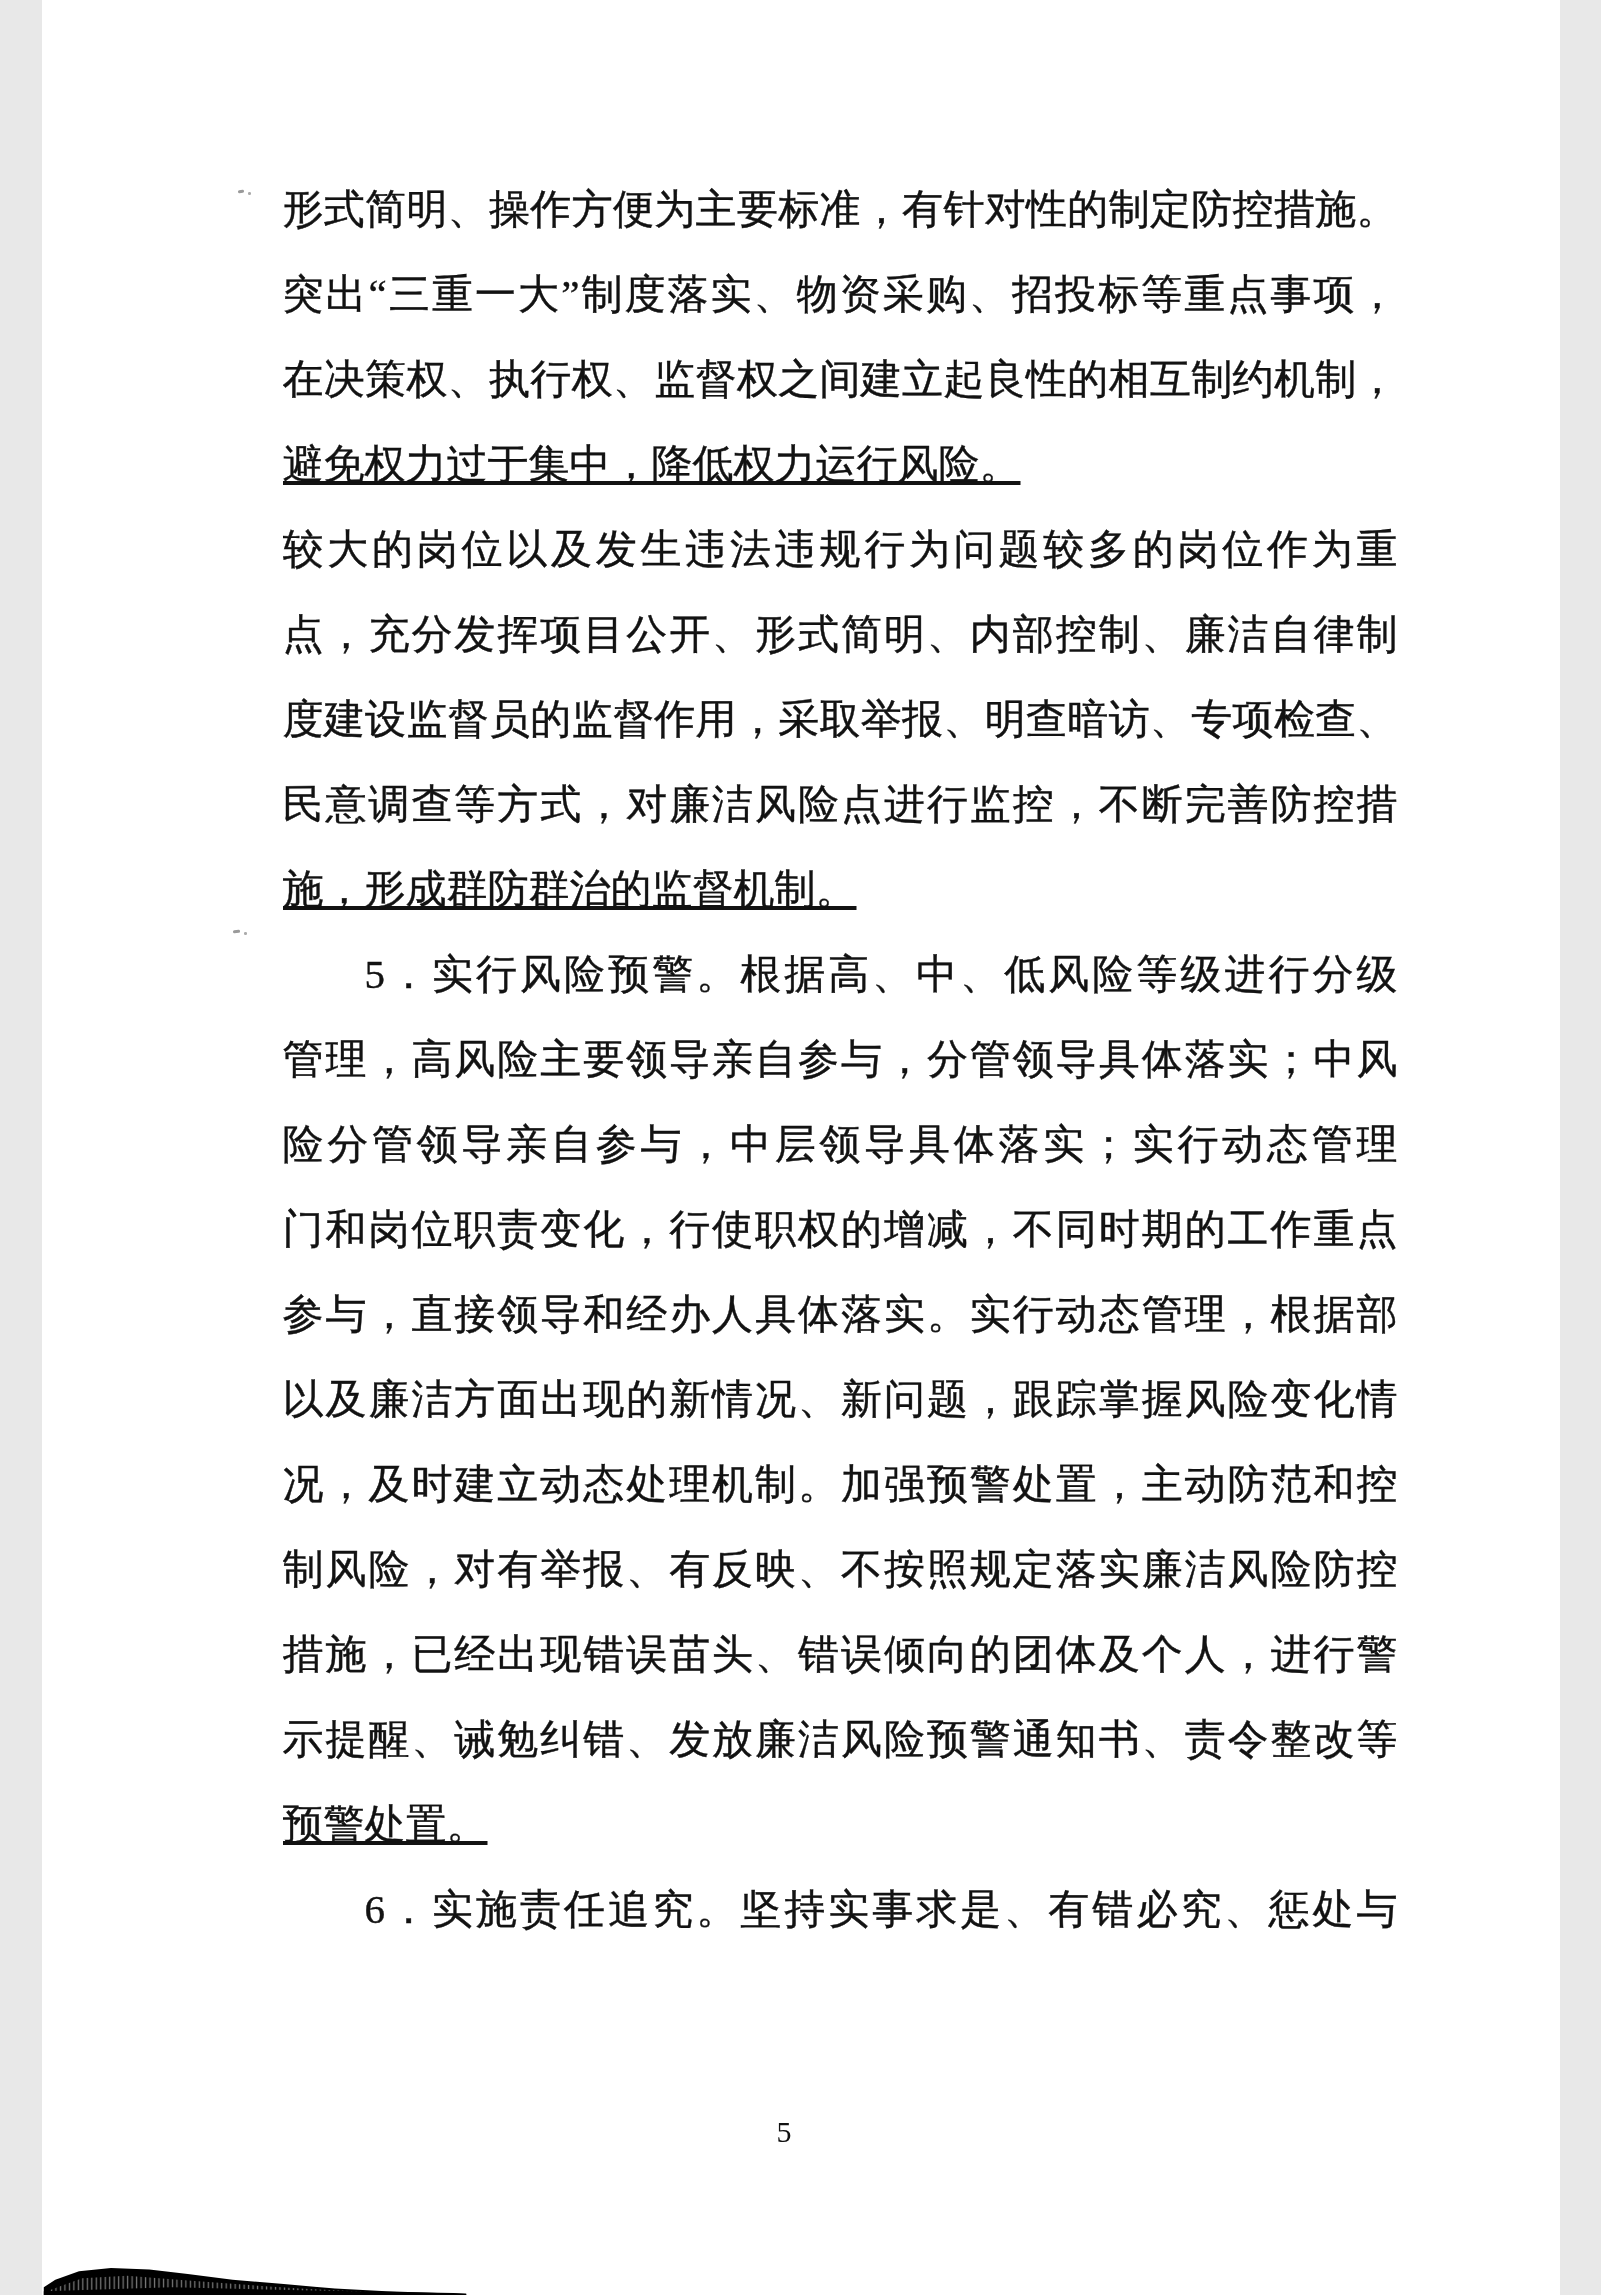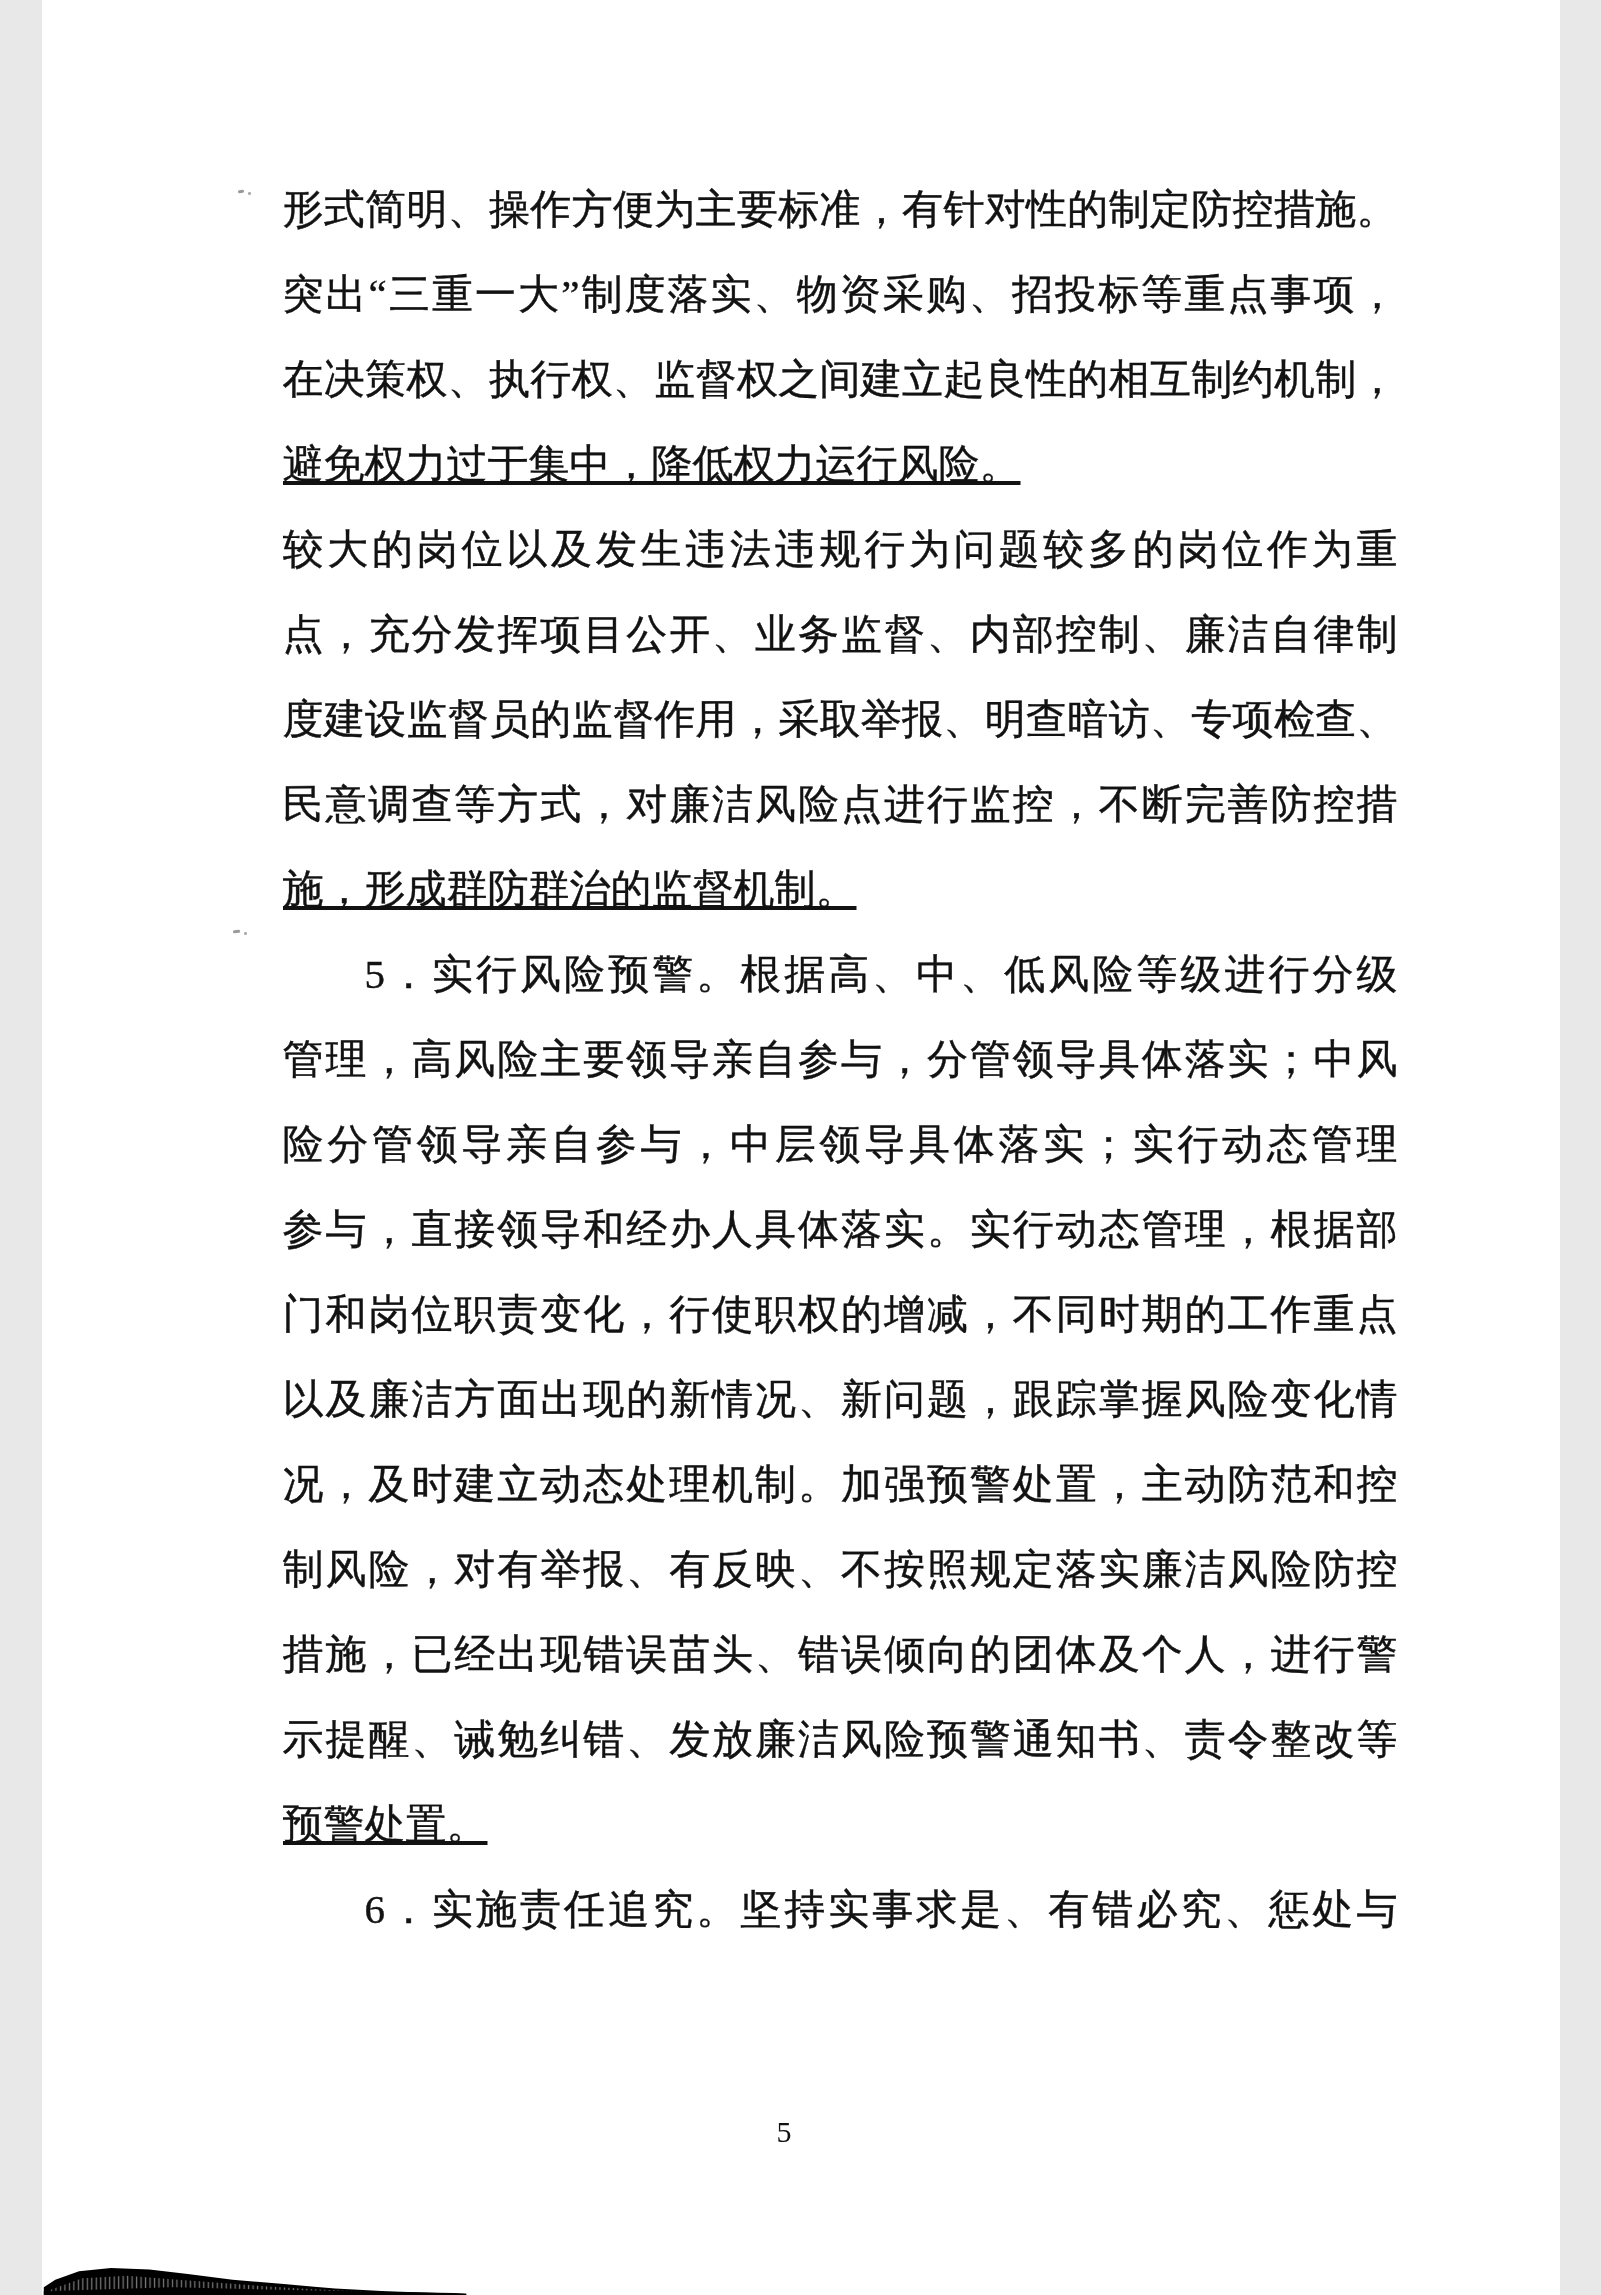--- a/index.html
+++ b/index.html
@@ -94,29 +94,29 @@
   <div class="artifact speck speck-a2"></div>
   <div class="artifact speck speck-b1"></div>
   <div class="artifact speck speck-b2"></div>
 
   <div class="doc-body">
       <div class="line">形式简明、操作方便为主要标准，有针对性的制定防控措施。</div>
       <div class="line">突出“三重一大”制度落实、物资采购、招投标等重点事项，</div>
       <div class="line">在决策权、执行权、监督权之间建立起良性的相互制约机制，</div>
       <div class="line para-end">避免权力过于集中，降低权力运行风险。</div>
       <div class="line">较大的岗位以及发生违法违规行为问题较多的岗位作为重</div>
-      <div class="line">点，充分发挥项目公开、业务监督、内部控制、廉洁自律制</div>
+      <div class="line">点，充分发挥项目公开、形式简明、内部控制、廉洁自律制</div>
       <div class="line">度建设监督员的监督作用，采取举报、明查暗访、专项检查、</div>
       <div class="line">民意调查等方式，对廉洁风险点进行监控，不断完善防控措</div>
       <div class="line para-end">施，形成群防群治的监督机制。</div>
       <div class="line indent">5．实行风险预警。根据高、中、低风险等级进行分级</div>
       <div class="line">管理，高风险主要领导亲自参与，分管领导具体落实；中风</div>
       <div class="line">险分管领导亲自参与，中层领导具体落实；实行动态管理</div>
+      <div class="line">门和岗位职责变化，行使职权的增减，不同时期的工作重点</div>
       <div class="line">参与，直接领导和经办人具体落实。实行动态管理，根据部</div>
-      <div class="line">门和岗位职责变化，行使职权的增减，不同时期的工作重点</div>
       <div class="line">以及廉洁方面出现的新情况、新问题，跟踪掌握风险变化情</div>
       <div class="line">况，及时建立动态处理机制。加强预警处置，主动防范和控</div>
       <div class="line">制风险，对有举报、有反映、不按照规定落实廉洁风险防控</div>
       <div class="line">措施，已经出现错误苗头、错误倾向的团体及个人，进行警</div>
       <div class="line">示提醒、诫勉纠错、发放廉洁风险预警通知书、责令整改等</div>
       <div class="line para-end">预警处置。</div>
       <div class="line indent">6．实施责任追究。坚持实事求是、有错必究、惩处与</div>
     </div>
 
   <div class="page-number">5</div>

